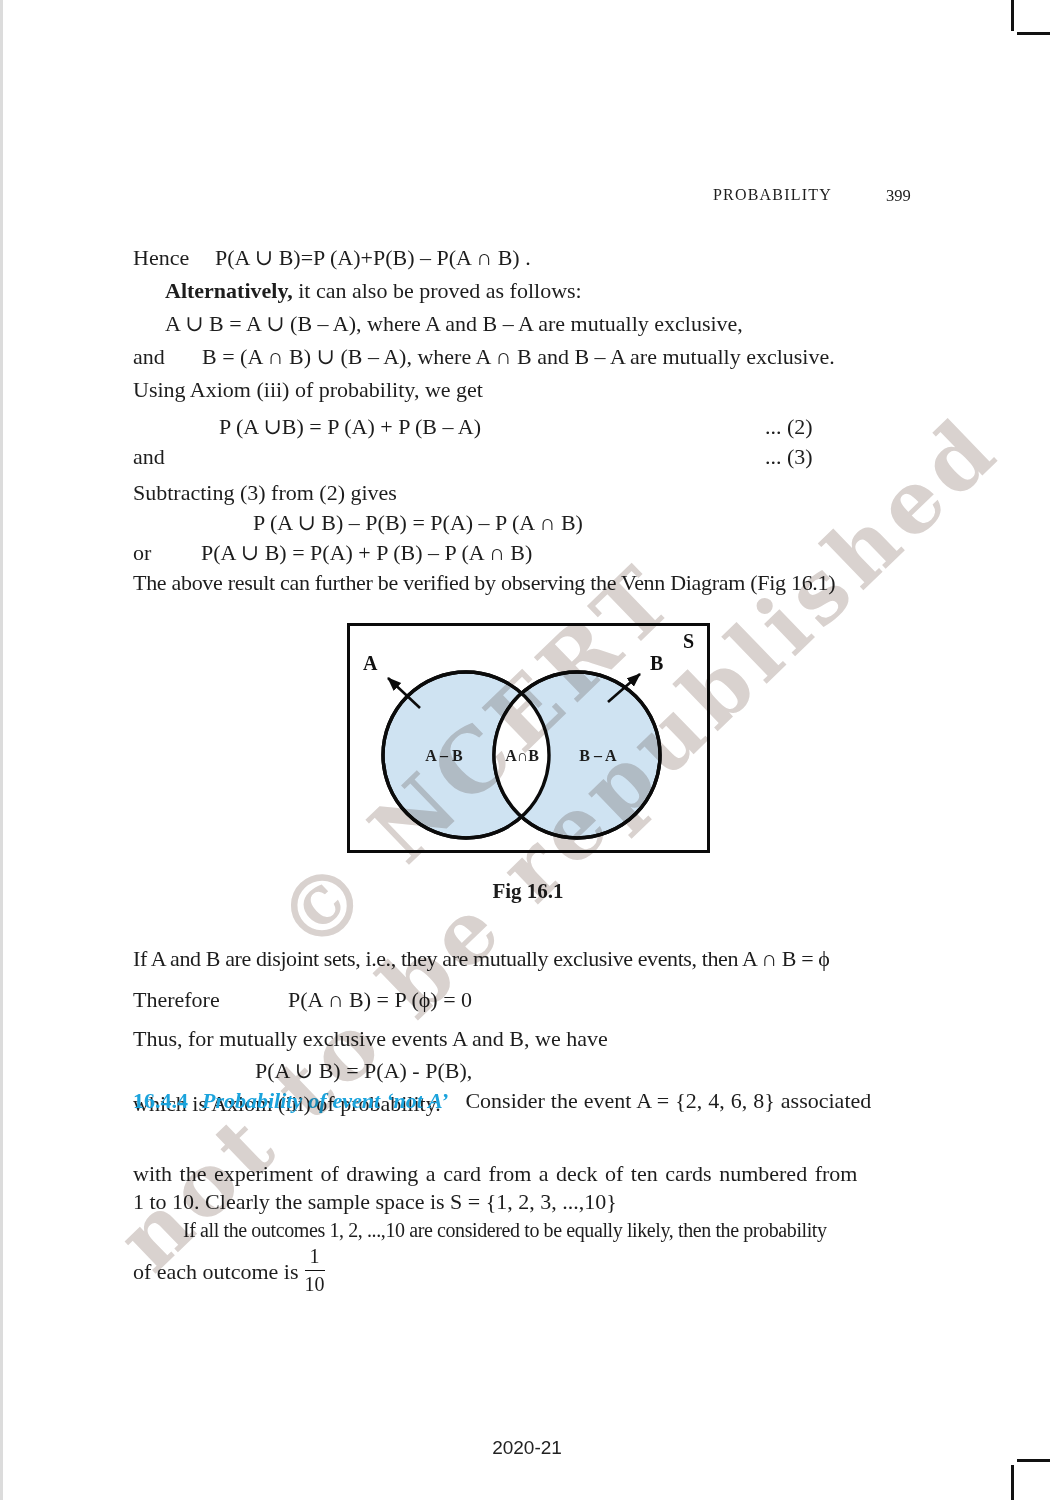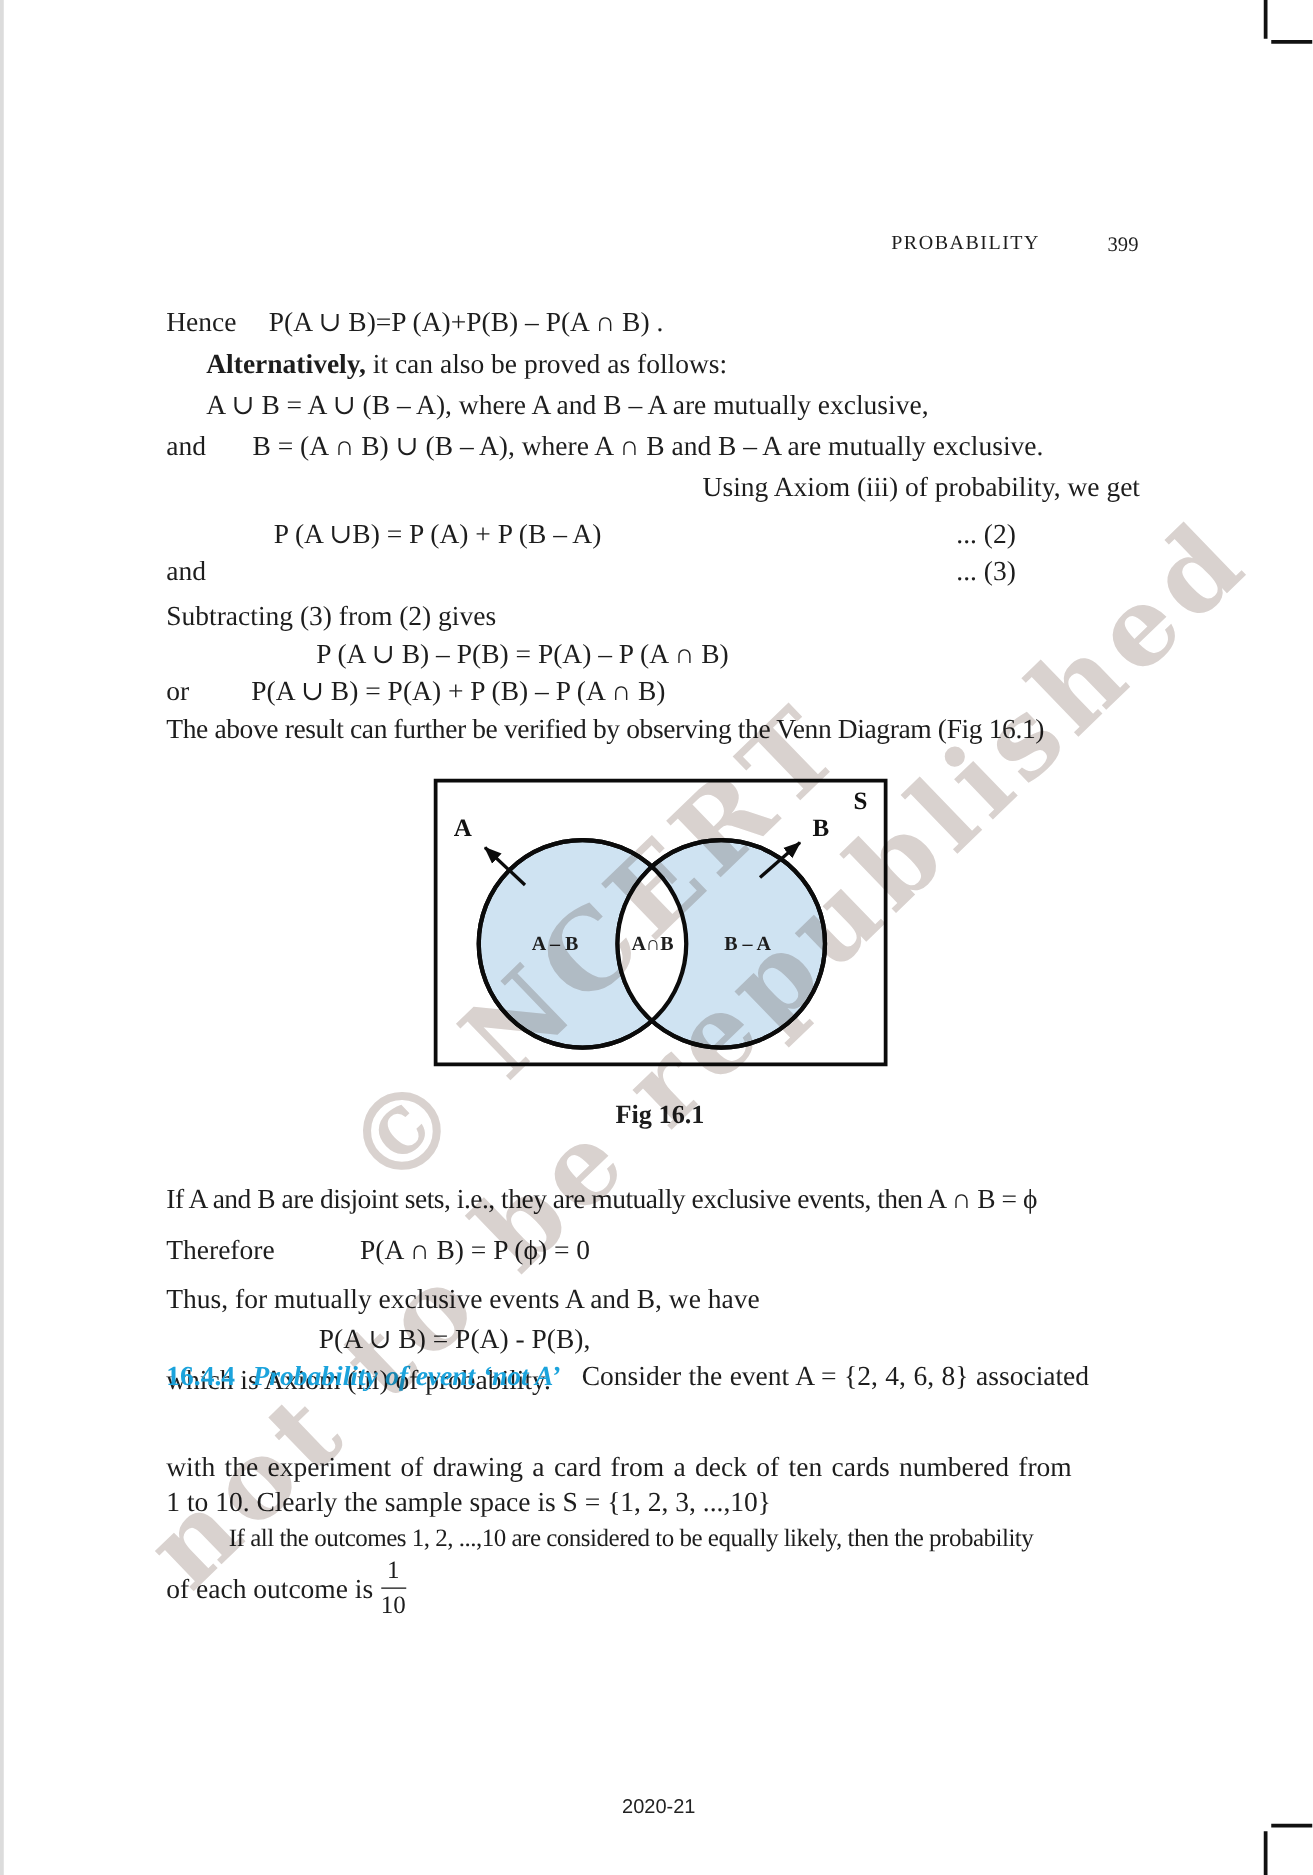--- a/index.html
+++ b/index.html
@@ -32,21 +32,21 @@
   .fig{position:absolute;left:347px;top:623px;width:363px;height:230px;border:3px solid #0b0b0b;box-sizing:border-box;}
   .fig svg{position:absolute;left:0;top:0;}
   .fig .flabel{position:absolute;font-weight:bold;font-size:20px;color:#111;}
   .lab-s{right:13px;top:4px;font-size:21px;}
   .lab-a{left:13px;top:26px;}
   .lab-b{left:300px;top:26px;}
   .region{position:absolute;transform:translate(-50%,-50%);font-weight:bold;font-size:16px;white-space:nowrap;}
   .caption{position:absolute;left:528px;top:879px;transform:translateX(-50%);font-weight:bold;font-size:21px;}
   
   .footer{position:absolute;left:527px;top:1437px;transform:translateX(-50%);
-    font-family:"Liberation Sans","DejaVu Sans",sans-serif;font-size:16px;color:#222;}
+    font-family:"Liberation Sans","DejaVu Sans",sans-serif;font-size:19px;color:#222;}
   
   .watermark{
     position:absolute;left:517px;top:801px;width:1500px;z-index:5;
     transform:translate(-50%,-50%) rotate(-44deg);
     text-align:center;pointer-events:none;mix-blend-mode:multiply;
     font-family:"DejaVu Serif","Liberation Serif",serif;font-weight:bold;
     font-size:86px;line-height:118px;letter-spacing:7px;white-space:nowrap;
   }
 </style>
 </head>
@@ -62,21 +62,21 @@
   <div class="mark" style="left:1011px;top:1465px;width:3px;height:35px"></div>
 
   <div class="hdr-title">PROBABILITY</div>
   <div class="hdr-page">399</div>
 
   <div id="body-lines">
       <div class="bline" style="top: 243px;"><span class="llabel">Hence</span><span class="main" style="margin-left: 82px;">P(A ∪ B)=P (A)+P(B) – P(A ∩ B) .</span></div>
       <div class="bline" style="top: 276px;"><span class="main" style="margin-left: 32px;"><span class="bld">Alternatively,</span> it can also be proved as follows:</span></div>
       <div class="bline" style="top: 309px;"><span class="main" style="margin-left: 32px;">A ∪ B = A ∪ (B – A), where A and B – A are mutually exclusive,</span></div>
       <div class="bline" style="top: 342px;"><span class="llabel">and</span><span class="main" style="margin-left: 29px; padding-left: 40px;">B = (A ∩ B) ∪ (B – A), where A ∩ B and B – A are mutually exclusive.</span></div>
-      <div class="bline" style="top: 375px; text-align: right;"><span class="main">Using  Axiom (iii) of probability, we get</span></div>
+      <div class="bline" style="top: 375px;"><span class="main">Using  Axiom (iii) of probability, we get</span></div>
       <div class="bline" style="top: 412px;"><span class="main" style="margin-left: 86px;">P (A ∪B) = P (A) + P (B – A)</span><span class="eqno">... (2)</span></div>
       <div class="bline" style="top: 442px;"><span class="llabel">and</span><span class="eqno">... (3)</span></div>
       <div class="bline" style="top: 478px;"><span class="main">Subtracting (3) from (2) gives</span></div>
       <div class="bline" style="top: 508px;"><span class="main" style="margin-left: 120px;">P (A ∪ B) – P(B) = P(A) – P (A ∩ B)</span></div>
       <div class="bline" style="top: 538px;"><span class="llabel">or</span><span class="main" style="margin-left: 68px;">P(A ∪ B) = P(A) + P (B) – P (A ∩ B)</span></div>
       <div class="bline" style="top: 568px;"><span class="main" style="letter-spacing: -0.3px;">The above result can further be verified by observing the Venn Diagram (Fig 16.1)</span></div>
       <div class="bline" style="top: 944px;"><span class="main" style="letter-spacing: -0.4px;">If A and B are disjoint sets, i.e., they are mutually exclusive events, then A ∩ B = ϕ</span></div>
       <div class="bline" style="top: 985px;"><span class="llabel">Therefore</span><span class="main" style="margin-left: 155px;">P(A ∩ B) = P (ϕ) = 0</span></div>
       <div class="bline" style="top: 1024px;"><span class="main">Thus, for mutually exclusive events A and B, we have</span></div>
       <div class="bline" style="top: 1056px;"><span class="main" style="margin-left: 122px;">P(A ∪ B) = P(A) -  P(B),</span></div>

